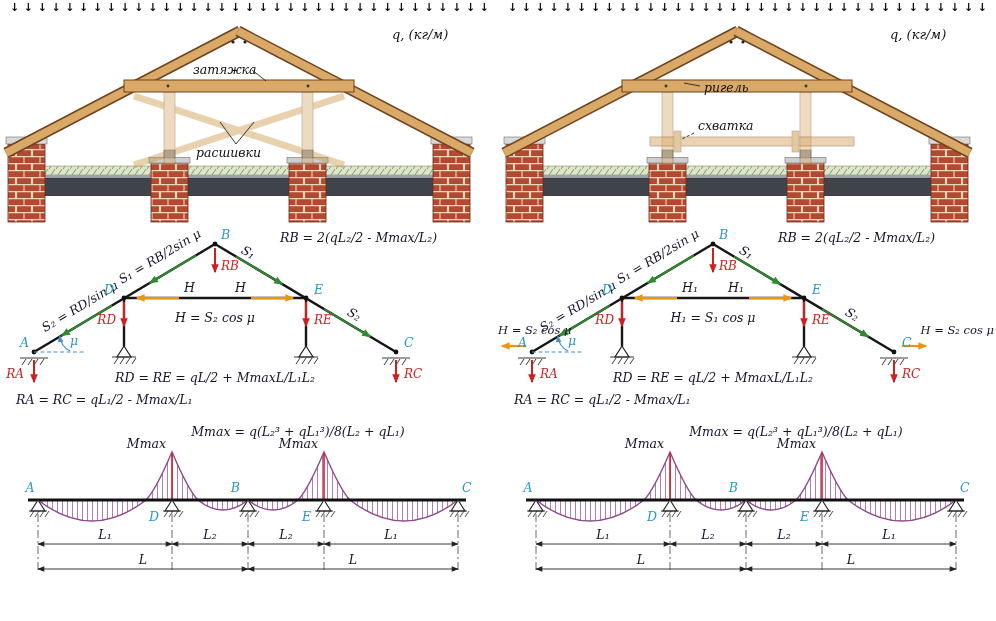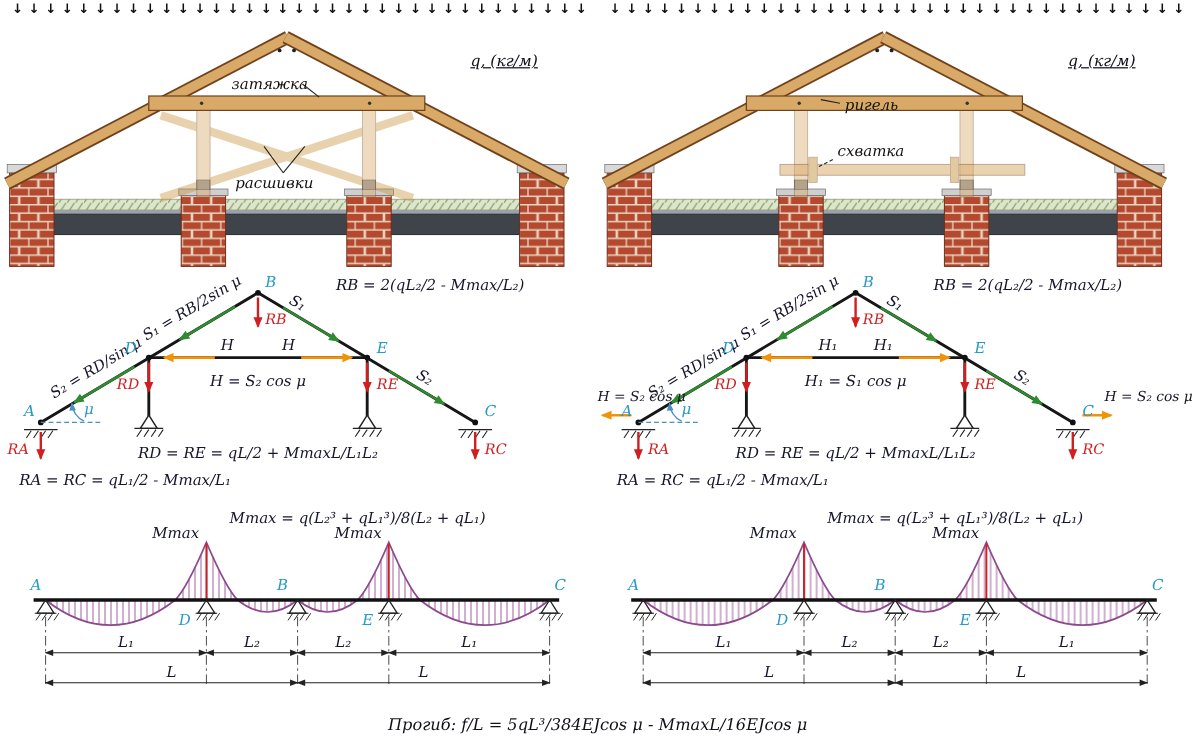--- a/index.html
+++ b/index.html
@@ -2,21 +2,21 @@
 <html><head>
 <meta charset="utf-8">
 <style>
   * { margin:0; padding:0; box-sizing:border-box; }
   body { background:#fff; }
   .page { position:relative; width:996px; height:621px; background:#ffffff; overflow:hidden; font-family:"DejaVu Serif", serif; }
   .panel { position:absolute; top:0; width:498px; height:594px; }
   .panel-left { left:0; }
   .panel-right { left:498px; }
   .arrows { position:absolute; top:1px; left:10px; width:480px; font:bold 11px "DejaVu Sans", sans-serif; letter-spacing:4.6px; color:#101010; white-space:nowrap; overflow:hidden; }
-  .qlabel { position:absolute; top:44px; left:392px; font:italic 13px "DejaVu Serif", serif; color:#101018;text-decoration:underline; }
+  .qlabel { position:absolute; top:27px; left:392px; font:italic 13px "DejaVu Serif", serif; color:#101018; }
   .truss  { position:absolute; left:0; top:16px; }
   .scheme { position:absolute; left:0; top:228px; }
   .moment { position:absolute; left:0; top:422px; }
   .caption { position:absolute; left:0; top:596px; width:996px; text-align:center; font:italic 13.5px "DejaVu Serif", serif; color:#101018; }
   svg text { font:italic 12.5px "DejaVu Serif", serif; fill:#14142a; }
   svg text.t-blue { fill:#2899c5; }
   svg text.t-red { fill:#d01f1f; font-size:12px; }
   svg text.t-small { font-size:11.5px; }
   svg text.t-rus { fill:#101010; font-size:12.5px; }
 </style>
@@ -436,14 +436,13 @@
         <text x="105" y="117" text-anchor="middle">L₁</text>
         <text x="210" y="117" text-anchor="middle">L₂</text>
         <text x="286" y="117" text-anchor="middle">L₂</text>
         <text x="391" y="117" text-anchor="middle">L₁</text>
         <text x="143" y="142" text-anchor="middle">L</text>
         <text x="353" y="142" text-anchor="middle">L</text>
       </g>
     </svg>
   </div>
 
-  <div class="caption">Прогиб: f/L = 5qL³/384EJcos μ - MmaxL/16EJcos μ</div>
 </div>
 
 </body></html>

